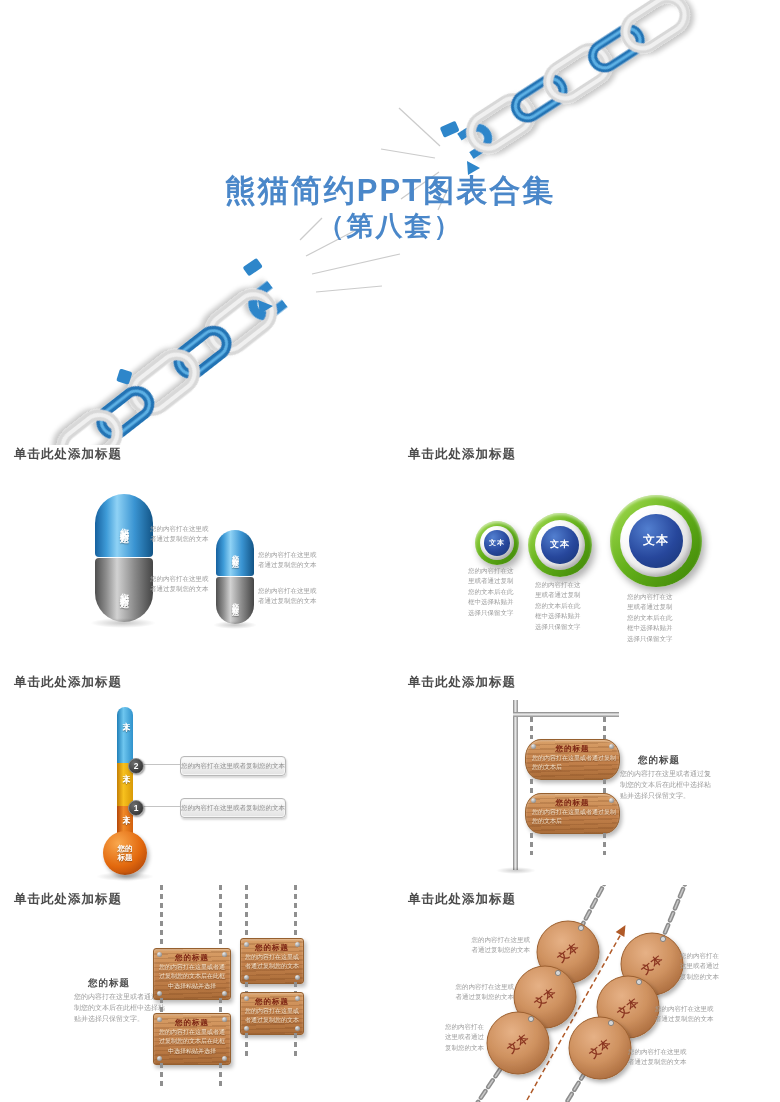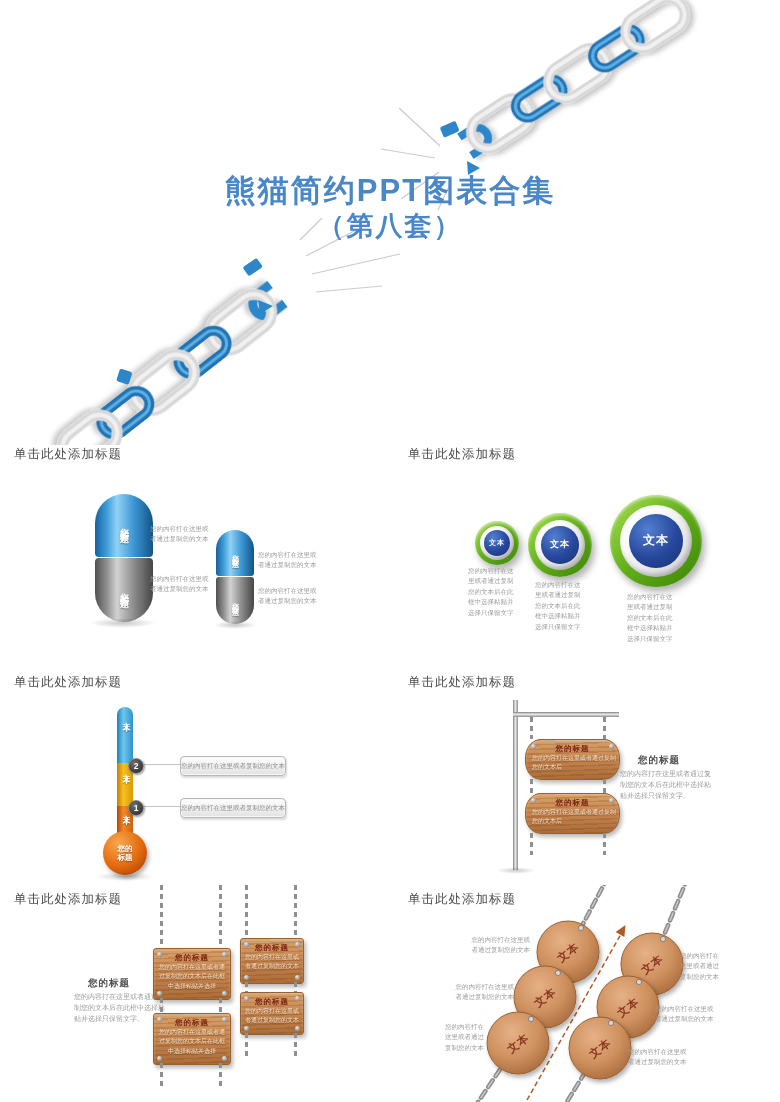--- a/index.html
+++ b/index.html
@@ -6,21 +6,21 @@
   .page{position:relative;width:780px;height:1102px;background:#ffffff;overflow:hidden;
         font-family:"Liberation Sans","DejaVu Sans",sans-serif;}
   .abs{position:absolute;}
   svg{display:block;}
   
   .main-title{position:absolute;left:0;width:780px;text-align:center;color:#4a87c9;font-weight:bold;z-index:3;}
   #title1{top:170px;font-size:31px;letter-spacing:2px;}
   #title2{top:208px;font-size:27px;letter-spacing:2px;}
   
   .section{position:absolute;}
-  .sec-heading{position:absolute;font-size:12.5px;font-weight:normal;color:#4b4b4b;letter-spacing:1px;}
+  .sec-heading{position:absolute;font-size:12.5px;font-weight:bold;color:#4b4b4b;letter-spacing:1px;}
   .note{position:absolute;font-size:6.5px;color:#9c9c9c;line-height:1.6;white-space:pre-line;}
   
   .pill{position:absolute;display:flex;flex-direction:column;}
   .half{display:flex;align-items:center;justify-content:center;}
   .pill-top{background:linear-gradient(90deg,#16619f 0%,#3f9cd8 20%,#8fd2f5 38%,#3a94d2 68%,#125486 100%);}
   .pill-bottom{background:linear-gradient(90deg,#4f4f4f 0%,#8f8f8f 20%,#d2d2d2 38%,#8a8a8a 68%,#454545 100%);}
   .vtext{writing-mode:vertical-rl;color:#fff;font-weight:bold;letter-spacing:2px;text-shadow:0 1px 1px rgba(0,0,0,.35);}
   .pill-shadow{position:absolute;border-radius:50%;background:radial-gradient(ellipse at center,rgba(0,0,0,.22),rgba(0,0,0,0) 70%);}
   
   .target{position:absolute;border-radius:50%;background:linear-gradient(135deg,#a9e055 0%,#63b01a 48%,#3c8305 100%);

